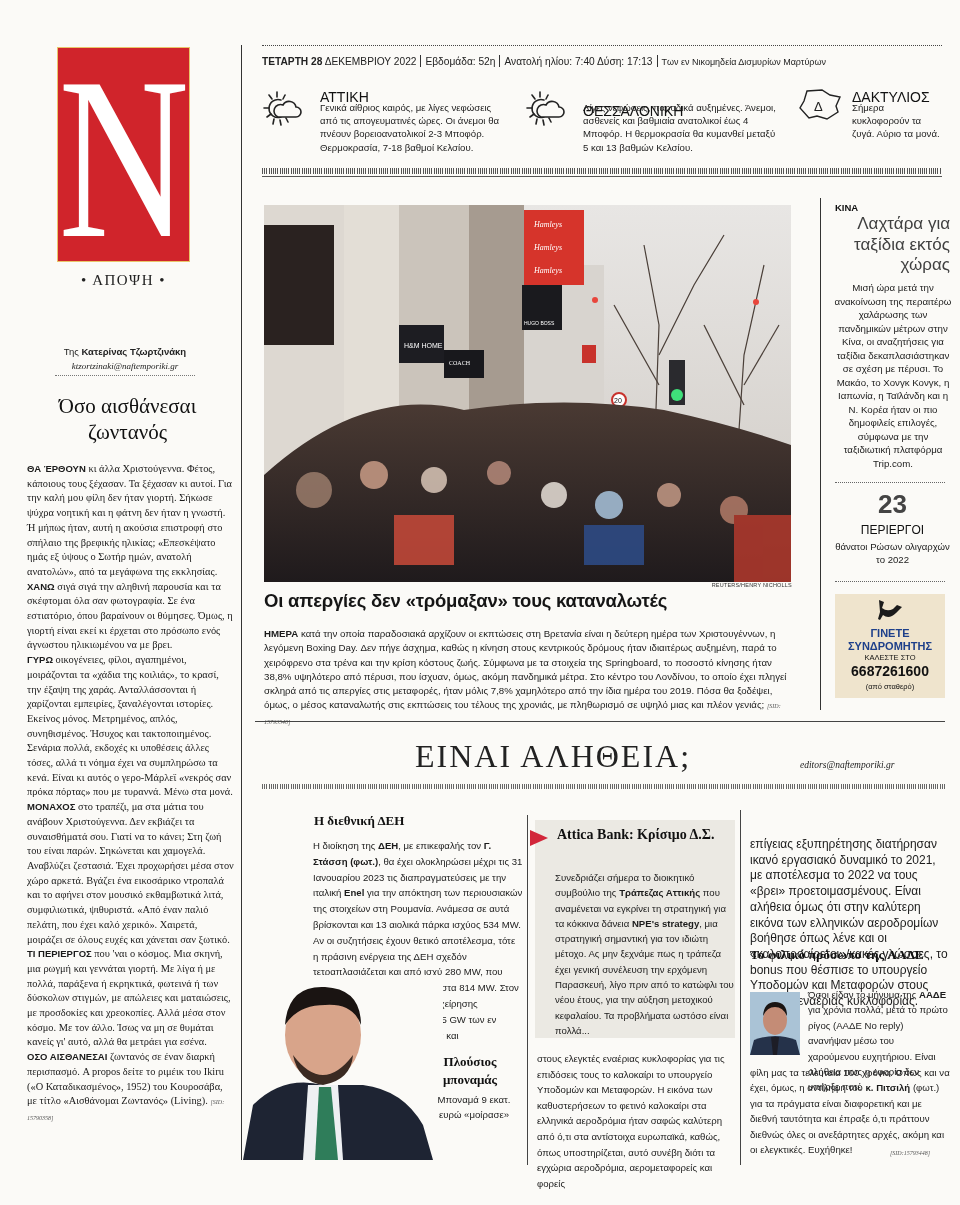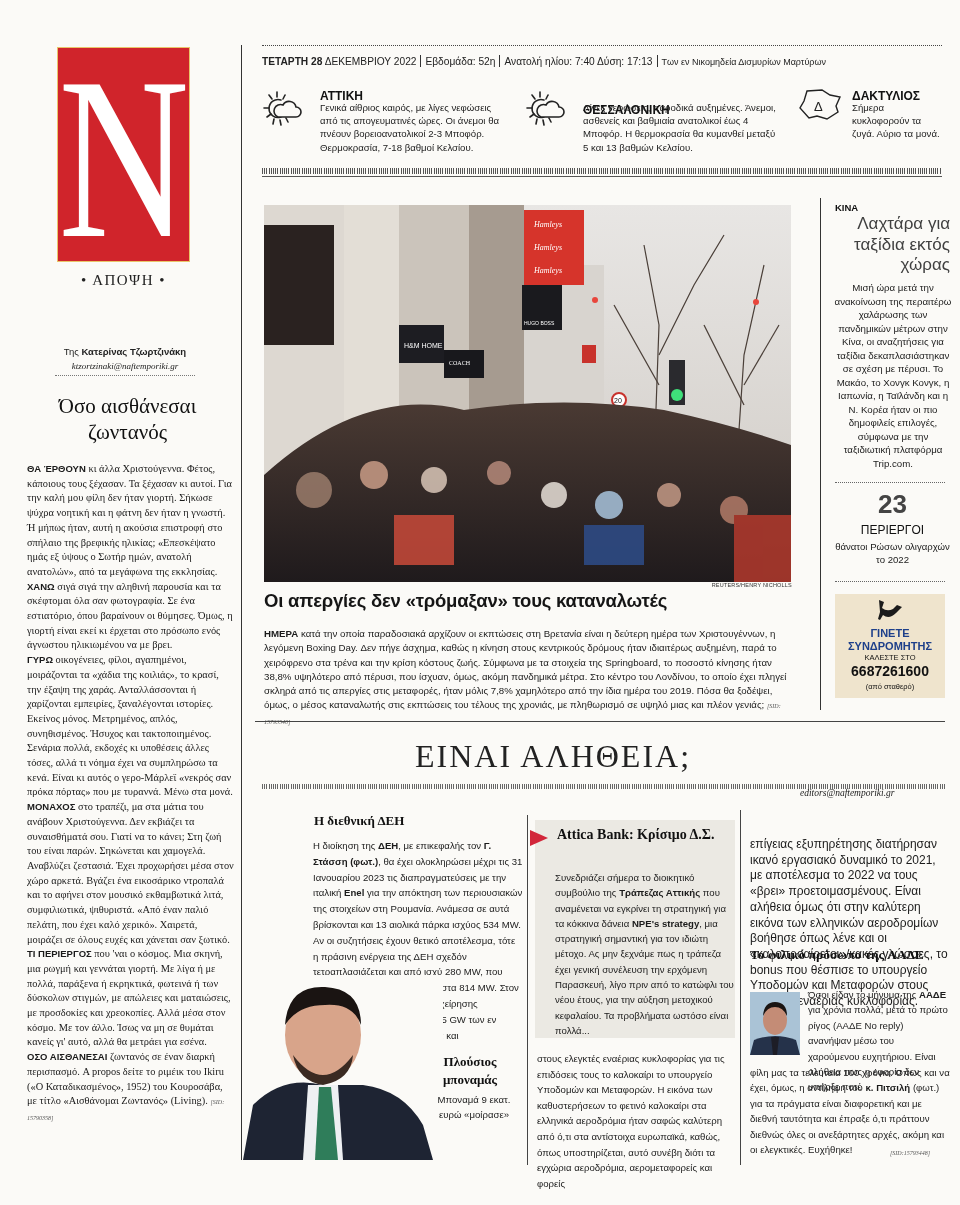--- a/index.html
+++ b/index.html
@@ -23,21 +23,21 @@
   .sid { font-family: "Liberation Serif", serif; font-style: italic; font-size: 6px; color:#555; }
 
   #left-vrule { left: 241px; top: 45px; height: 1115px; border-left: 1.5px solid #333; }
 
   
   #top-dots { left: 262px; top: 45px; width: 680px; border-top: 1px dotted #444; }
   #dateline { left: 262px; top: 55px; width: 690px; font-size: 10.2px; white-space: nowrap; color:#222; }
   #dateline b { font-weight: bold; }
   #dateline .sep { display:inline-block; width:1px; height:12px; background:#333; vertical-align:-2px; margin: 0 4px; }
   .wx-icon { width: 44px; height: 44px; }
-  .wx-title { font-weight: bold; font-size: 12px; color:#111; }
+  .wx-title { font-weight: normal; font-size: 14px; color:#111; }
   .wx-text { font-size: 9.6px; line-height: 13.2px; color:#1b1b1b; }
   #hatch-top { left: 262px; top: 168px; width: 680px; height: 6px; background: repeating-linear-gradient(90deg, #555 0 1px, transparent 1px 2.2px); }
   #hatch-top-line { left: 262px; top: 176px; width: 680px; border-top: 1px solid #555; }
 
   
   #photo { left: 264px; top: 205px; width: 527px; height: 377px; overflow: hidden; background: #6b5b4e; }
   #photo-credit { left: 640px; top: 582px; width: 152px; text-align: right; font-size: 5.5px; letter-spacing: 0.2px; color:#333; }
   #headline { left: 264px; top: 590px; width: 530px; font-size: 18.5px; font-weight: bold; color:#151515; letter-spacing: -0.2px; }
   #lead-body { left: 264px; top: 627px; width: 532px; font-size: 9.7px; line-height: 14.3px; color:#1b1b1b; }
   #lead-body b { font-weight: bold; }
@@ -54,21 +54,21 @@
   #sub-box { left: 835px; top: 594px; width: 110px; height: 104px; background: #efe4cd; }
   #sub-title { left: 835px; top: 627px; width: 110px; text-align: center; font-weight: bold; font-size: 11px; line-height: 12.5px; color:#1d3f8a; }
   #sub-call { left: 835px; top: 653px; width: 110px; text-align: center; font-size: 7.5px; color:#111; }
   #sub-phone { left: 835px; top: 663px; width: 110px; text-align: center; font-weight: bold; font-size: 14px; color:#111; }
   #sub-note { left: 835px; top: 682px; width: 110px; text-align: center; font-size: 7.5px; color:#111; }
 
   #mid-rule { left: 255px; top: 721px; width: 690px; border-top: 1.5px solid #444; }
 
   
   #section2-title { left: 415px; top: 738px; font-family: "Liberation Serif", serif; font-size: 32px; letter-spacing: 2px; color:#222; font-weight: normal; }
-  #section2-email { left: 800px; top: 760px; font-family: "Liberation Serif", serif; font-style: italic; font-size: 9.5px; color:#222;margin-top:28px; }
+  #section2-email { left: 800px; top: 760px; font-family: "Liberation Serif", serif; font-style: italic; font-size: 9.5px; color:#222; }
   #hatch-2 { left: 262px; top: 784px; width: 684px; height: 5px; background: repeating-linear-gradient(90deg, #666 0 1px, transparent 1px 2.2px); }
 
   .col-vrule { border-left: 1px solid #444; }
 
   .s-title { font-family: "Liberation Serif", serif; font-weight: bold; font-size: 13px; color:#111; }
   .s-body { font-size: 9.6px; line-height: 15.8px; color:#1b1b1b; }
   .s-body b { font-weight: bold; }
 
   #deh-title { left: 314px; top: 813px; }
   #deh-body { left: 313px; top: 838px; width: 210px; }

